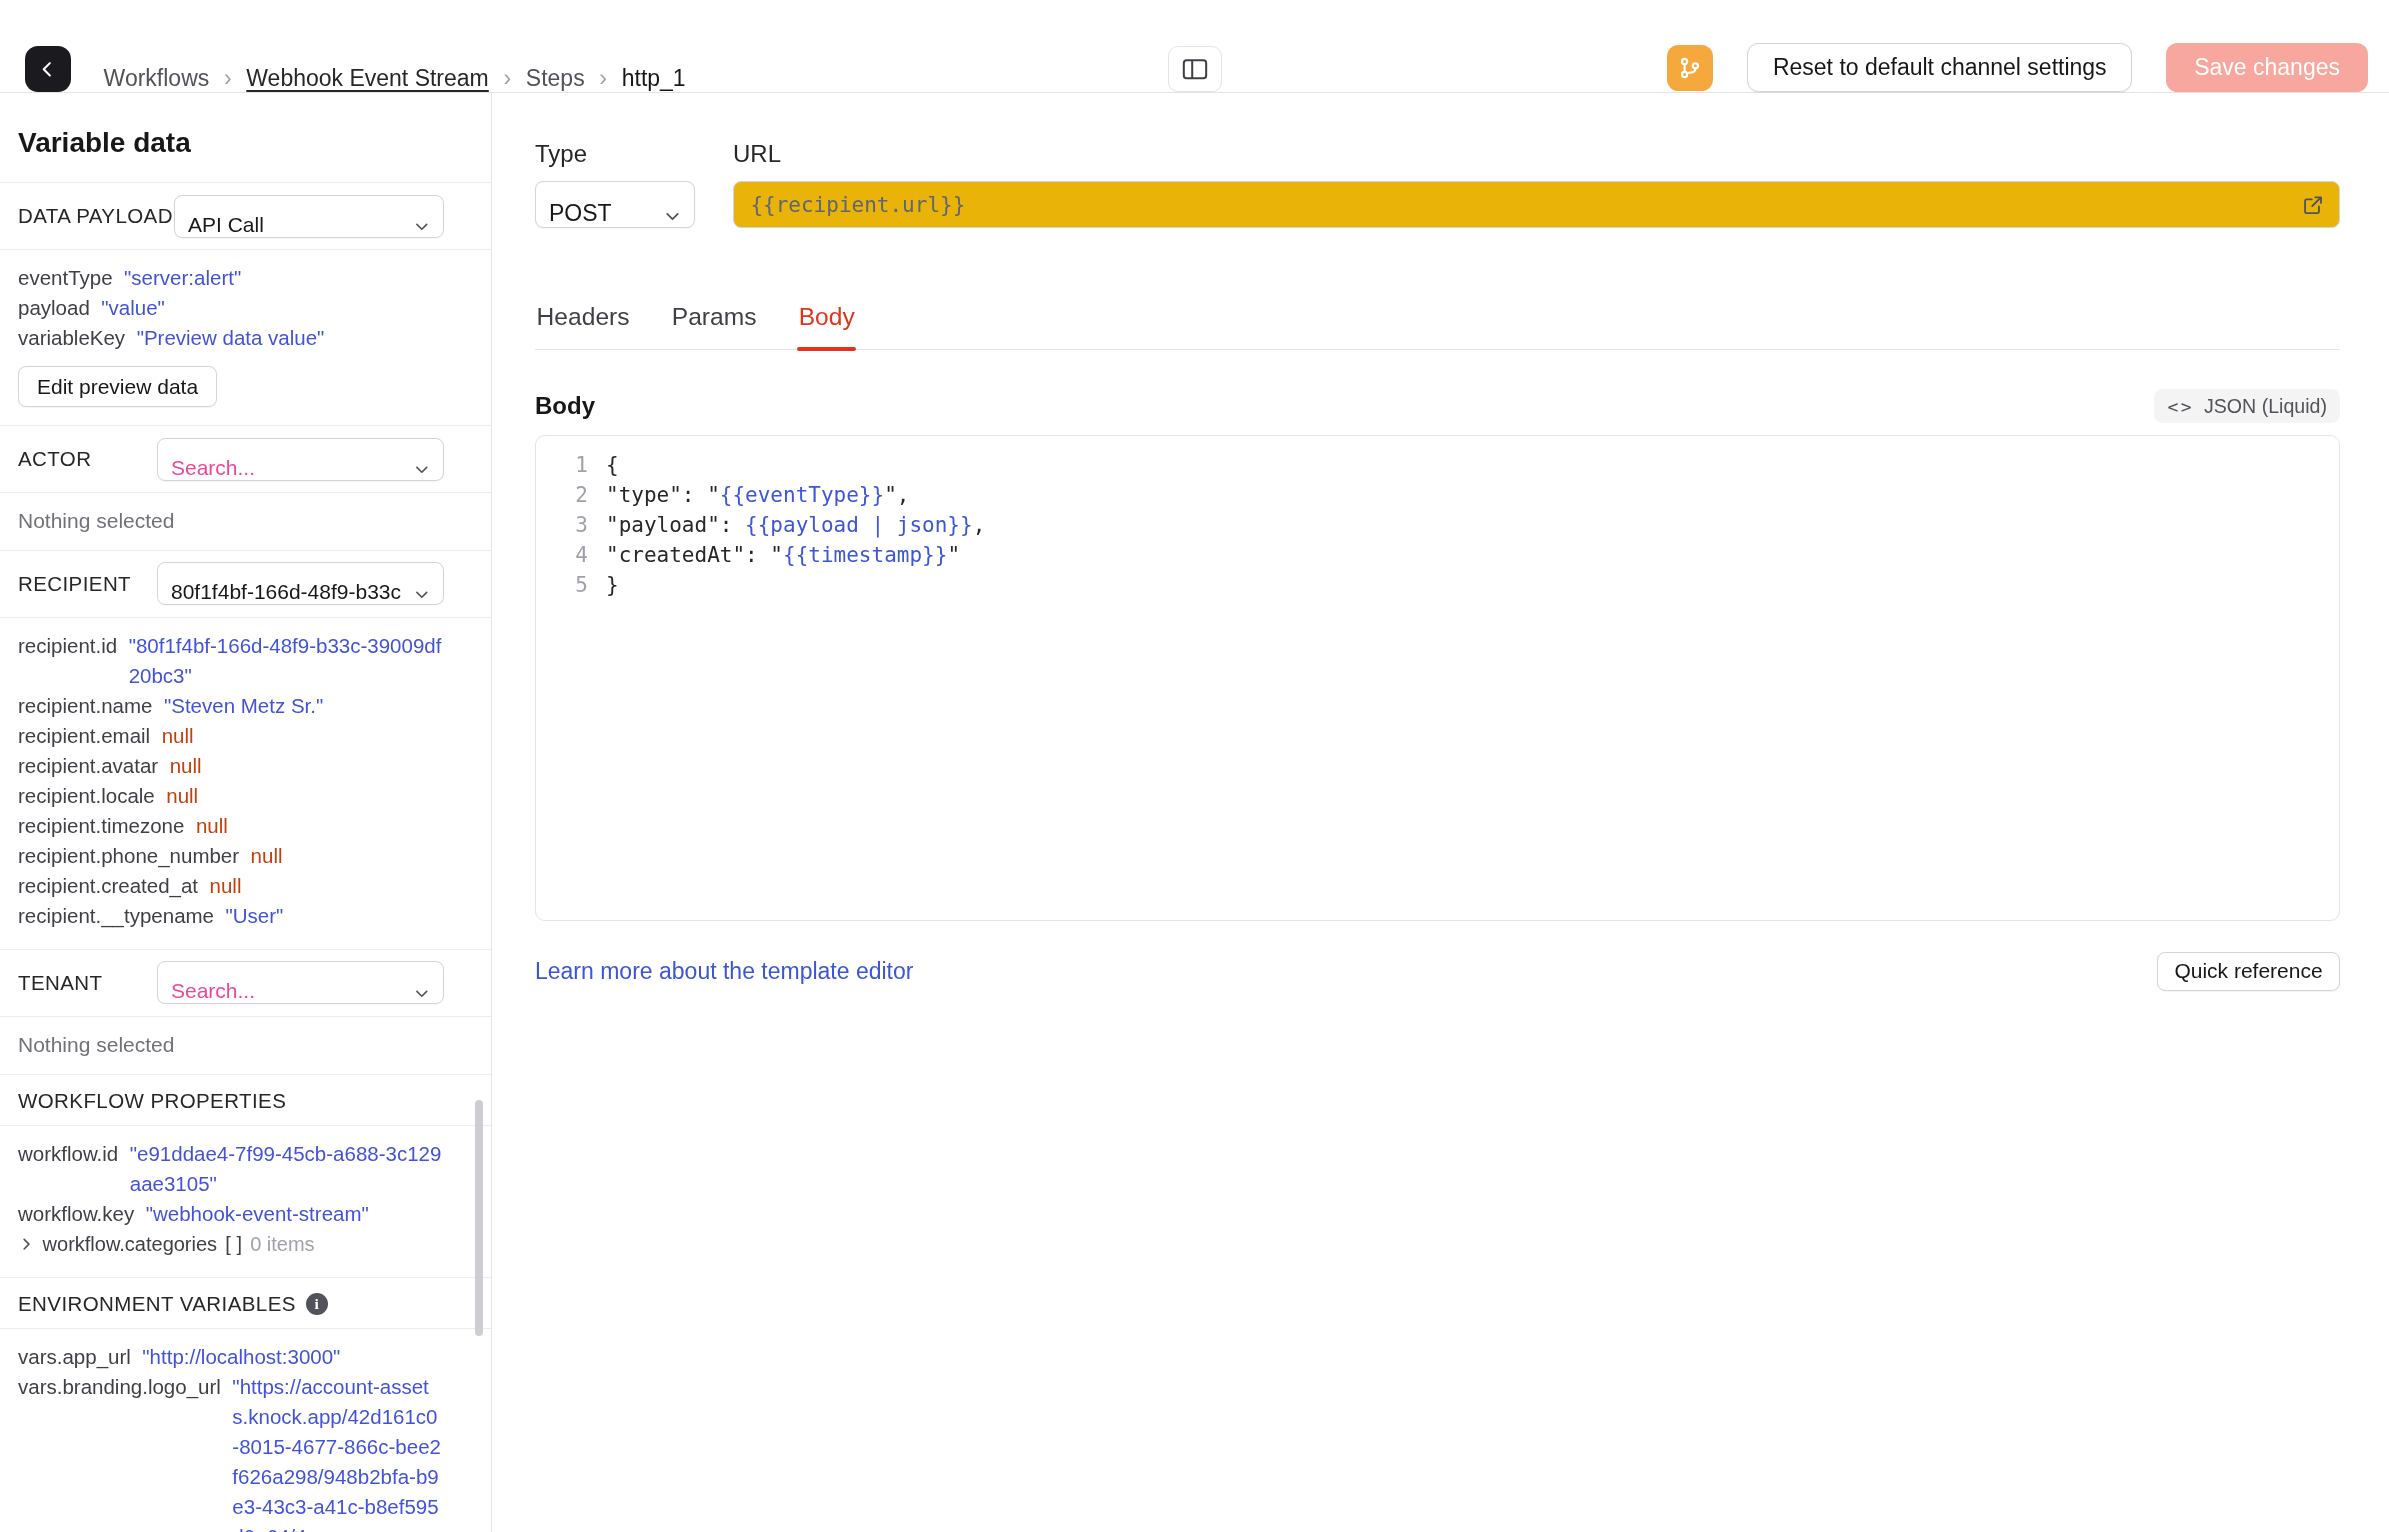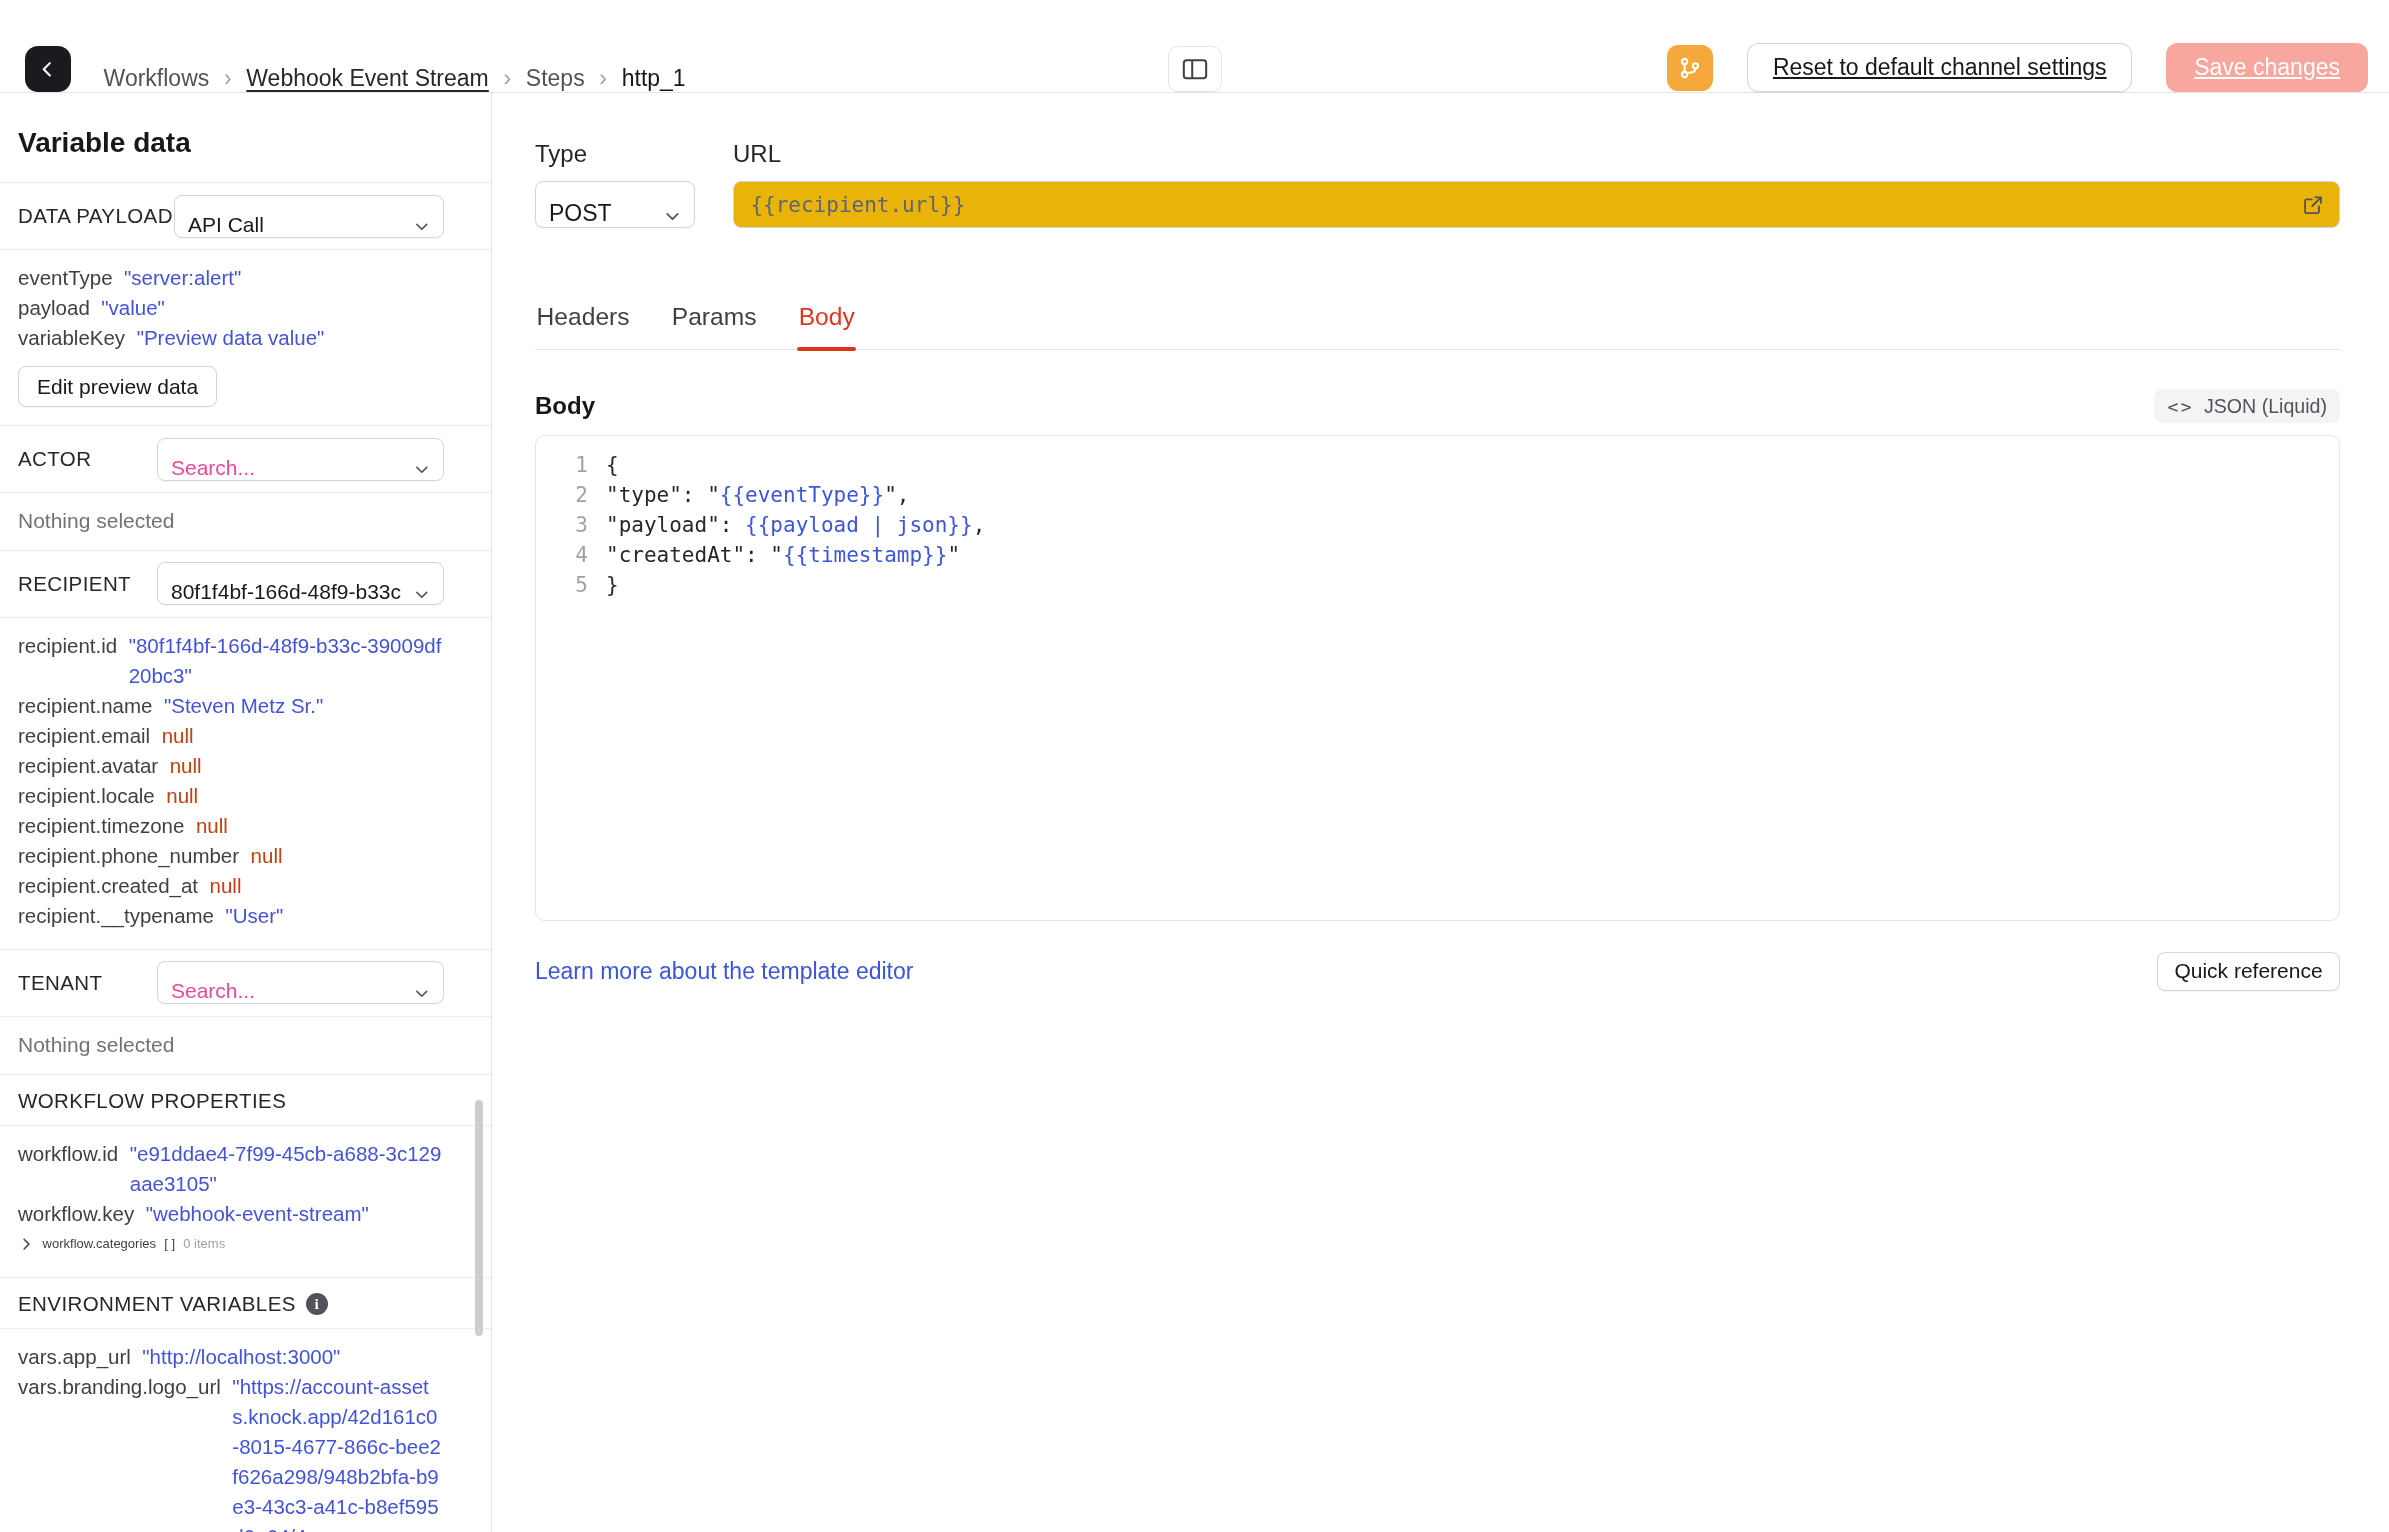--- a/index.html
+++ b/index.html
@@ -28,21 +28,21 @@
   .panel-toggle {
     position: absolute; left: 50%; transform: translateX(-50%);
     width: 54px; height: 46px; border: 0.8px solid #e4e4e7; border-radius: 9.8px;
     background: #fff; display: flex; align-items: center; justify-content: center; cursor: pointer;
   }
   .topbar-right { margin-left: auto; display: flex; align-items: center; gap: 34px; }
   .commit-badge {
     width: 46px; height: 46px; border-radius: 11.5px; background: #F5A83B;
     display: flex; align-items: center; justify-content: center; cursor: pointer;
   }
-  .btn { height: 49px; border-radius: 11.5px; font-size: 23px; font-family: inherit; cursor: pointer; text-decoration: underline; }
+  .btn { height: 49px; border-radius: 11.5px; font-size: 23px; font-family: inherit; cursor: pointer; }
   .btn-secondary {
     background: #fff; border: 0.8px solid #d4d4d8; color: #18181b;
     padding: 0 24.6px; font-weight: 500; box-shadow: 0 0.8px 1.6px rgba(0,0,0,.05);
   }
   .btn-save { background: #F7A79D; border: none; color: #fff; padding: 0 28px; font-weight: 500; cursor: default; }
 
   
   .layout { display: flex; height: 1439px; }
 
   
@@ -66,21 +66,21 @@
   .kv-val { word-break: break-all; min-width: 0; }
   .kv-val.str { color: #4353D9; }
   .kv-val.null { color: #C2410C; }
   .edit-btn {
     margin-top: 13px; height: 41px; padding: 0 18px; border: 0.8px solid #d4d4d8; border-radius: 8.2px;
     background: #fff; font-size: 21px; font-weight: 500; color: #18181b; font-family: inherit;
     box-shadow: 0 0.8px 1.6px rgba(0,0,0,.05); cursor: pointer;
   }
   .sb-empty { padding-top: 16.4px; padding-bottom: 16.4px; font-size: 21px; color: #71717a; }
   .sb-header-block { padding-top: 14.7px; padding-bottom: 11.5px; display: flex; align-items: center; gap: 9.8px; }
-  .cat-row { display: flex; align-items: center; gap: 8.2px; font-size: 13px; line-height: 30px; cursor: pointer; }
+  .cat-row { display: flex; align-items: center; gap: 8.2px; font-size: 20px; line-height: 30px; cursor: pointer; }
   .cat-chev { color: #52525b; display: flex; }
   .kv-bracket { color: #3f3f46; }
   .kv-count { color: #a1a1aa; }
   .info-circle {
     width: 22px; height: 22px; border-radius: 50%; background: #52525b; color: #fff;
     font-size: 15.6px; font-weight: 700; display: flex; align-items: center; justify-content: center;
     font-family: "Liberation Serif", serif; cursor: pointer;
   }
   .scroll-thumb { position: absolute; right: 8.2px; top: 1007px; width: 8.2px; height: 236px; border-radius: 4.1px; background: #cdced3; }
 

